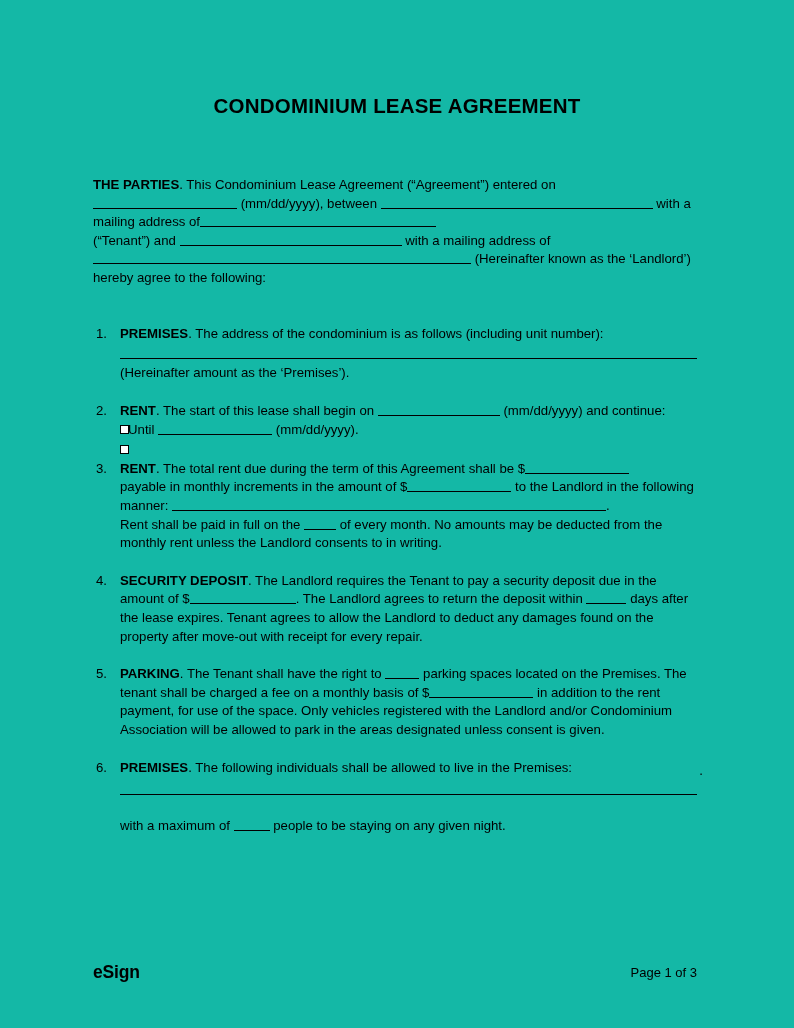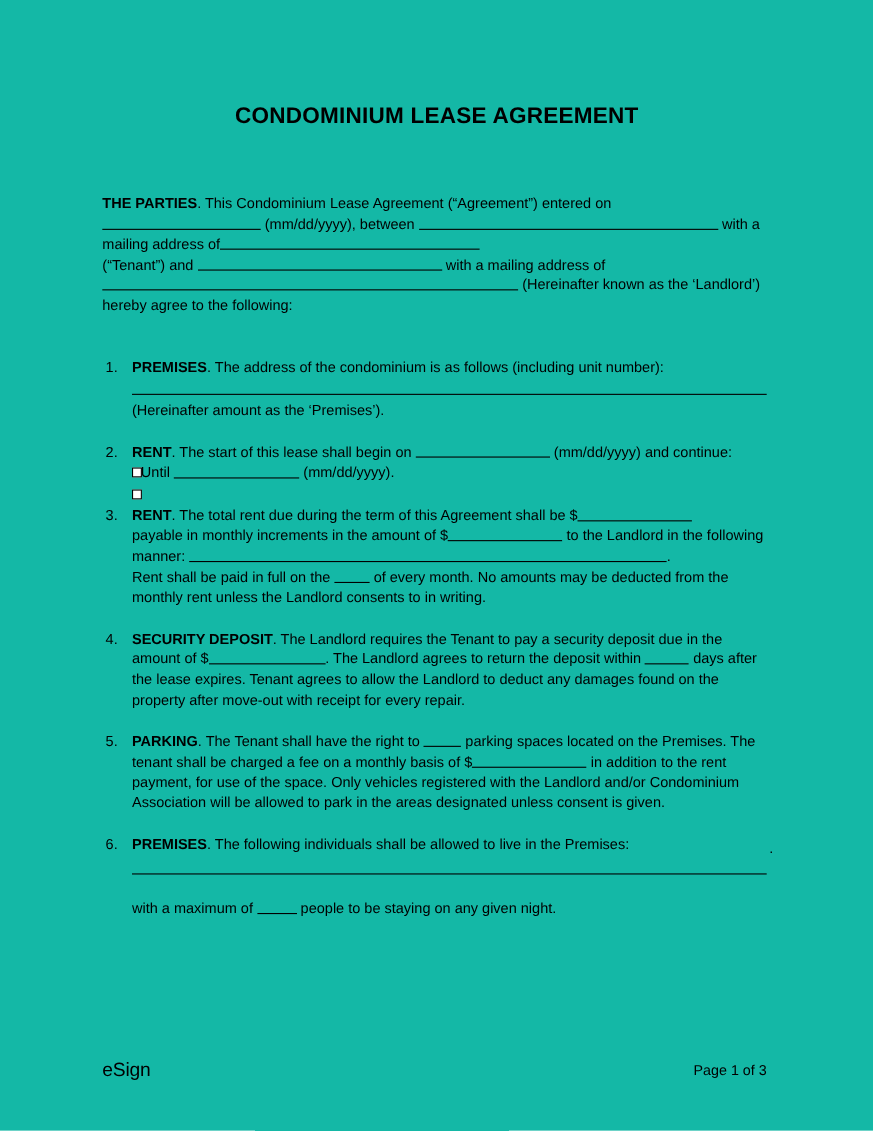--- a/index.html
+++ b/index.html
@@ -122,21 +122,21 @@
     left: 93px;
     top: 962px;
     width: 604px;
     height: 28px;
   }
   .footer-logo {
     position: absolute;
     left: 0;
     top: 0;
     font-size: 17.5px;
-    font-weight: normal;
+    font-weight: bold;
     letter-spacing: -0.2px;
   }
   .footer-page {
     position: absolute;
     right: 0;
     top: 3px;
     font-size: 13px;
   }
 </style>
 </head>

